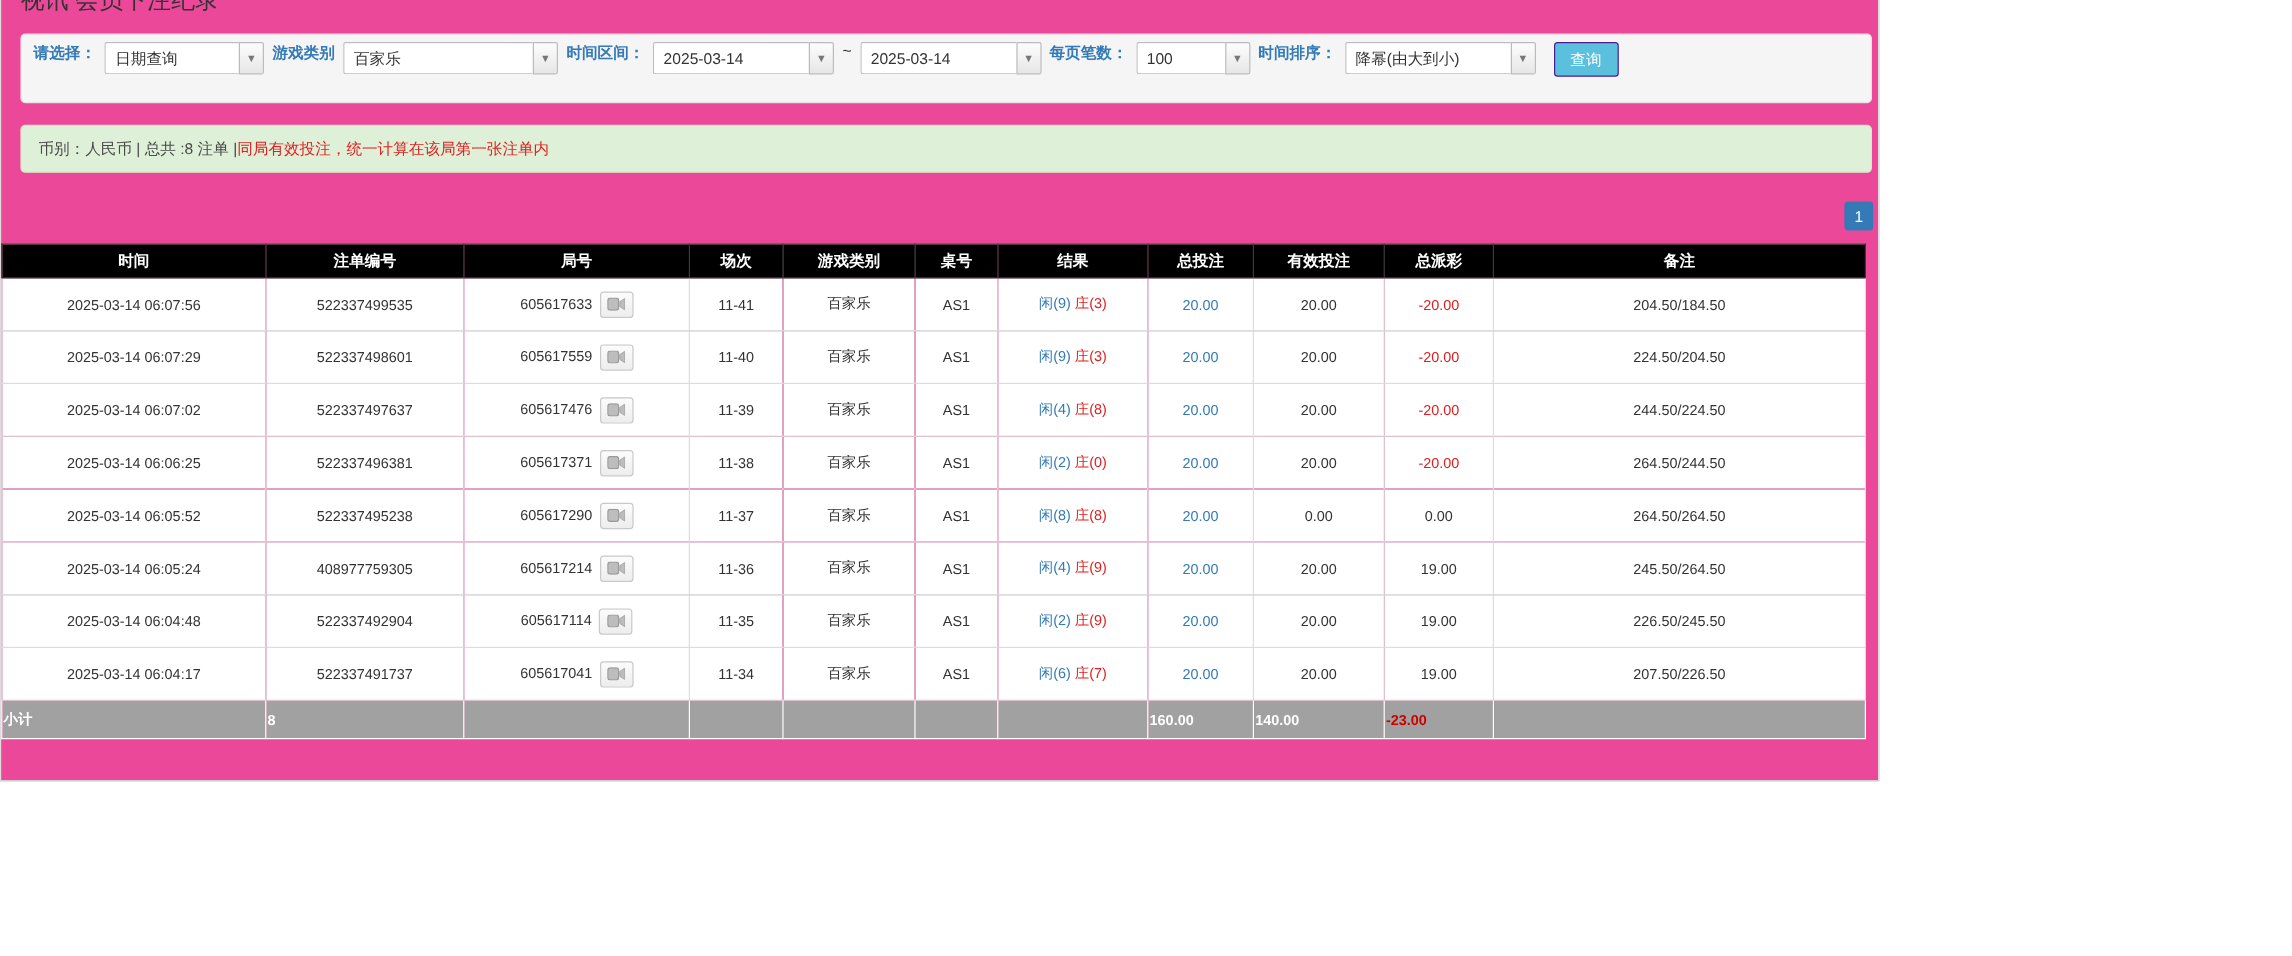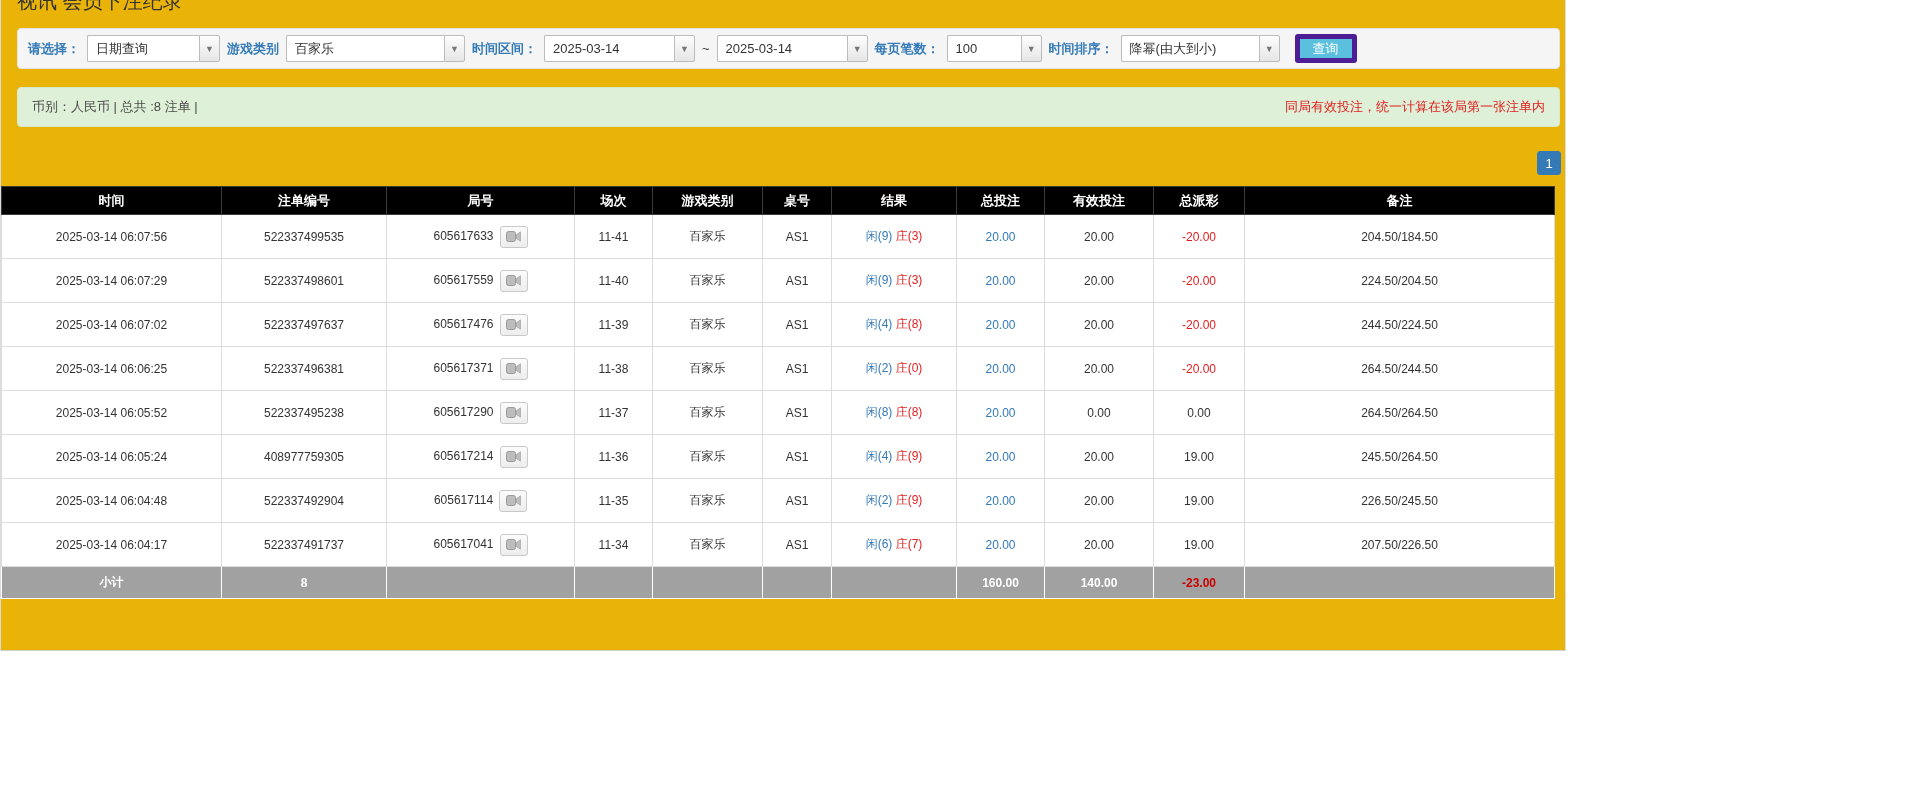--- a/index.html
+++ b/index.html
@@ -6,39 +6,39 @@
   html, body {
     margin: 0; padding: 0;
     width: 1910px; height: 797px;
     background: #ffffff;
     font-family: "Liberation Sans", "DejaVu Sans", sans-serif;
     overflow: hidden;
   }
   .main {
     position: absolute; left: 0; top: 0;
     width: 1566px; height: 651px;
-    background: #eab308;
+    background: #ec4899;
     border-left: 1px solid #dcdcdc;
     border-right: 1px solid #dcdcdc;
     border-bottom: 1px solid #cfcfcf;
   }
   .page-title {
     font-size: 20px; font-weight: 500; color: #333;
     margin: -11px 0 0 16px; line-height: 24px;
     white-space: nowrap;
   }
   
   .filter-bar {
     margin: 15px 5px 0 16px;
     background: #f5f5f5;
     border: 1px solid #e3e3e3;
     border-radius: 4px;
     padding: 6px 10px;
-    height: 41px;
-    display: flex; align-items: center;
+    height: 58px;
+    display: flex; 
     font-size: 13px;
     gap: 7px;
     white-space: nowrap;
   }
   .flabel { color: #337ab7; font-weight: bold; }
   .combo { display: inline-flex; align-items: stretch; height: 27px; }
   .combo-text {
     background: #fff;
     border: 1px solid #bcbcbc;
     border-right: none;
@@ -57,36 +57,36 @@
   }
   .w-select { width: 112px; }
   .w-game   { width: 158px; }
   .w-date   { width: 130px; }
   .w-size   { width: 74px; }
   .w-sort   { width: 138px; }
   .tilde { color: #333; }
   .search-btn {
     margin-left: 8px;
     background: #5bc0de;
-    border: 5px solid #4c1d95;
+    border: 1px solid #4c1d95;
     border-radius: 3px;
     color: #fff; font-size: 13px;
     height: 29px; padding: 0 13px;
     cursor: pointer;
     font-family: inherit;
   }
   
   .info-bar {
     margin: 18px 5px 0 16px;
     background: #dff0d8;
     border: 1px solid #d6e9c6;
     border-radius: 4px;
     padding: 0 14px;
     height: 40px;
-    display: flex; align-items: center; justify-content: space-between;
+    display: flex; align-items: center; 
     font-size: 13px;
   }
   .info-left { color: #4a4a4a; }
   .info-right { color: #e02020; }
   
   .pagination { margin: 24px 4px 11px 0; text-align: right; }
   .page-btn {
     display: inline-block; min-width: 24px; height: 24px; line-height: 24px;
     text-align: center; background: #337ab7; border: 1px solid #337ab7;
     border-radius: 3px; color: #fff; font-size: 13px; cursor: pointer;
@@ -107,21 +107,21 @@
   .records tbody td {
     height: 44px;
     text-align: center; vertical-align: middle;
     color: #333; background: #fff;
     border: 1px solid #ddd;
     padding: 0 4px;
     overflow: hidden;
   }
   .records tfoot td {
     height: 32px;
-    text-align: center; vertical-align: middle;
+    text-align: left; vertical-align: middle;
     background: #a1a1a1; color: #fff; font-weight: bold;
     border: 1px solid #fff;
     font-size: 12px;
   }
   .player { color: #337ab7; }
   .banker { color: #e02020; }
   .bet-link { color: #337ab7; text-decoration: none; cursor: pointer; }
   .neg { color: #e02020; }
   .records tfoot .neg { color: #cc0000; }
   .video-btn {

